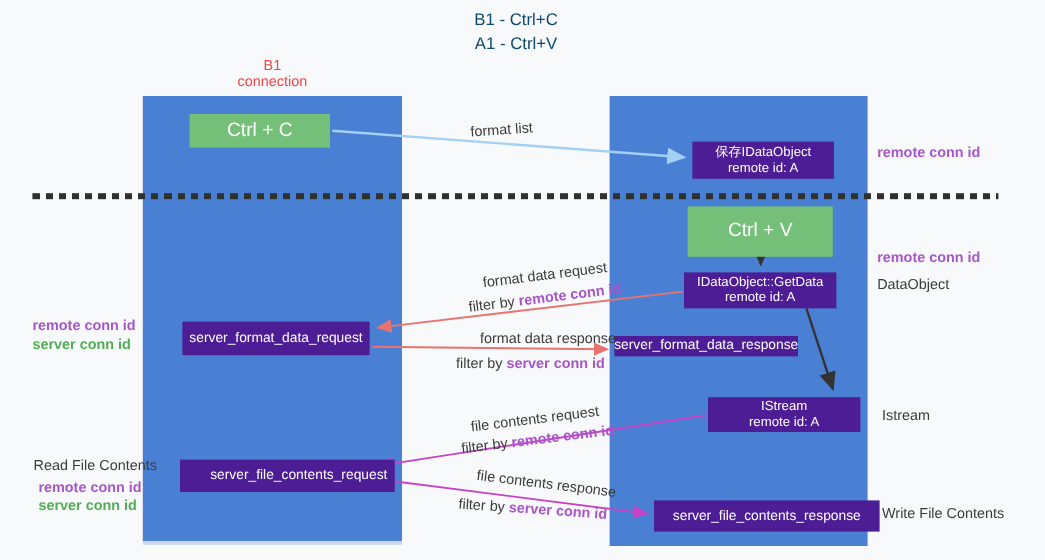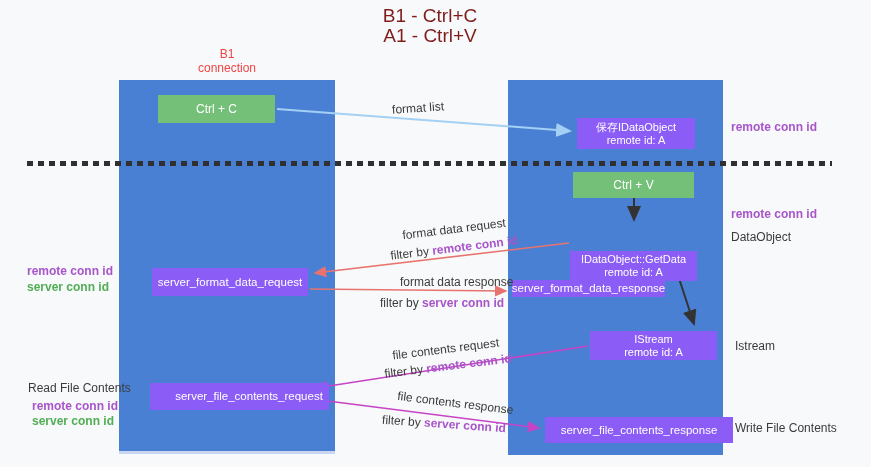--- a/index.html
+++ b/index.html
@@ -4,37 +4,37 @@
 <style>
   html,body{margin:0;padding:0;}
   body{
     width:871px;height:467px;position:relative;overflow:hidden;
     background:#f8f9fa;
     font-family:"Liberation Sans","DejaVu Sans",sans-serif;
     color:#3d3d3d;
   }
   .abs{position:absolute;}
   .title{
-    width:200px;text-align:center;font-size:19px;line-height:20px;color:#7f1d1d;
+    width:200px;text-align:center;font-size:14px;line-height:20px;color:#0c4a6e;
   }
   .col-header{
     text-align:center;font-size:12px;line-height:14px;color:#ef4444;
   }
   .lane{background:#4a80d4;}
   .lane-edge{background:#c9d7f2;}
   .dashes{
     height:5px;
     background:repeating-linear-gradient(90deg,#303030 0 6px,transparent 6px 11px);
   }
   .node{
     display:flex;flex-direction:column;align-items:center;justify-content:center;
     color:#ffffff;text-align:center;z-index:3;
   }
-  .node.green{background:#74c078;font-size:12px;}
-  .node.orange{background:#8b5cf6;font-size:11px;line-height:13px;}
+  .node.green{background:#74c078;font-size:16px;}
+  .node.orange{background:#4c1d95;font-size:11px;line-height:13px;}
   .node.orange.one{font-size:11.5px;}
   .lbl{font-size:12px;white-space:nowrap;z-index:4;}
   .dark{color:#3b3b3b;}
   .purple{color:#a855c9;font-weight:bold;}
   .greentxt{color:#50ae54;font-weight:bold;}
   .tilt-neg{transform:rotate(-7deg);}
   .tilt-neg4{transform:rotate(-4deg);}
   .tilt-pos{transform:rotate(7deg);}
   .tilt-pos4{transform:rotate(4deg);}
   svg.overlay{position:absolute;left:0;top:0;z-index:2;}
@@ -86,25 +86,25 @@
 
 <div class="abs node green" style="left:158px;top:95px;width:117px;height:28px;">
   <span>Ctrl + C</span>
 </div>
 
 <div class="abs node orange" style="left:577px;top:118px;width:118px;height:31px;">
   <span>保存IDataObject</span>
   <span>remote id: A</span>
 </div>
 
-<div class="abs node green" style="left:573px;top:172px;width:121px;height:26px;">
+<div class="abs node green" style="left:573px;top:172px;width:121px;height:42px;">
   <span>Ctrl + V</span>
 </div>
 
-<div class="abs node orange" style="left:570px;top:227px;width:127px;height:30px;margin-top:24px;">
+<div class="abs node orange" style="left:570px;top:227px;width:127px;height:30px;">
   <span>IDataObject::GetData</span>
   <span>remote id: A</span>
 </div>
 
 <div class="abs node orange one" style="left:152px;top:268px;width:156px;height:28px;">
   <span>server_format_data_request</span>
 </div>
 
 <div class="abs node orange one" style="left:512px;top:280px;width:153px;height:17px;">
   <span>server_format_data_response</span>

